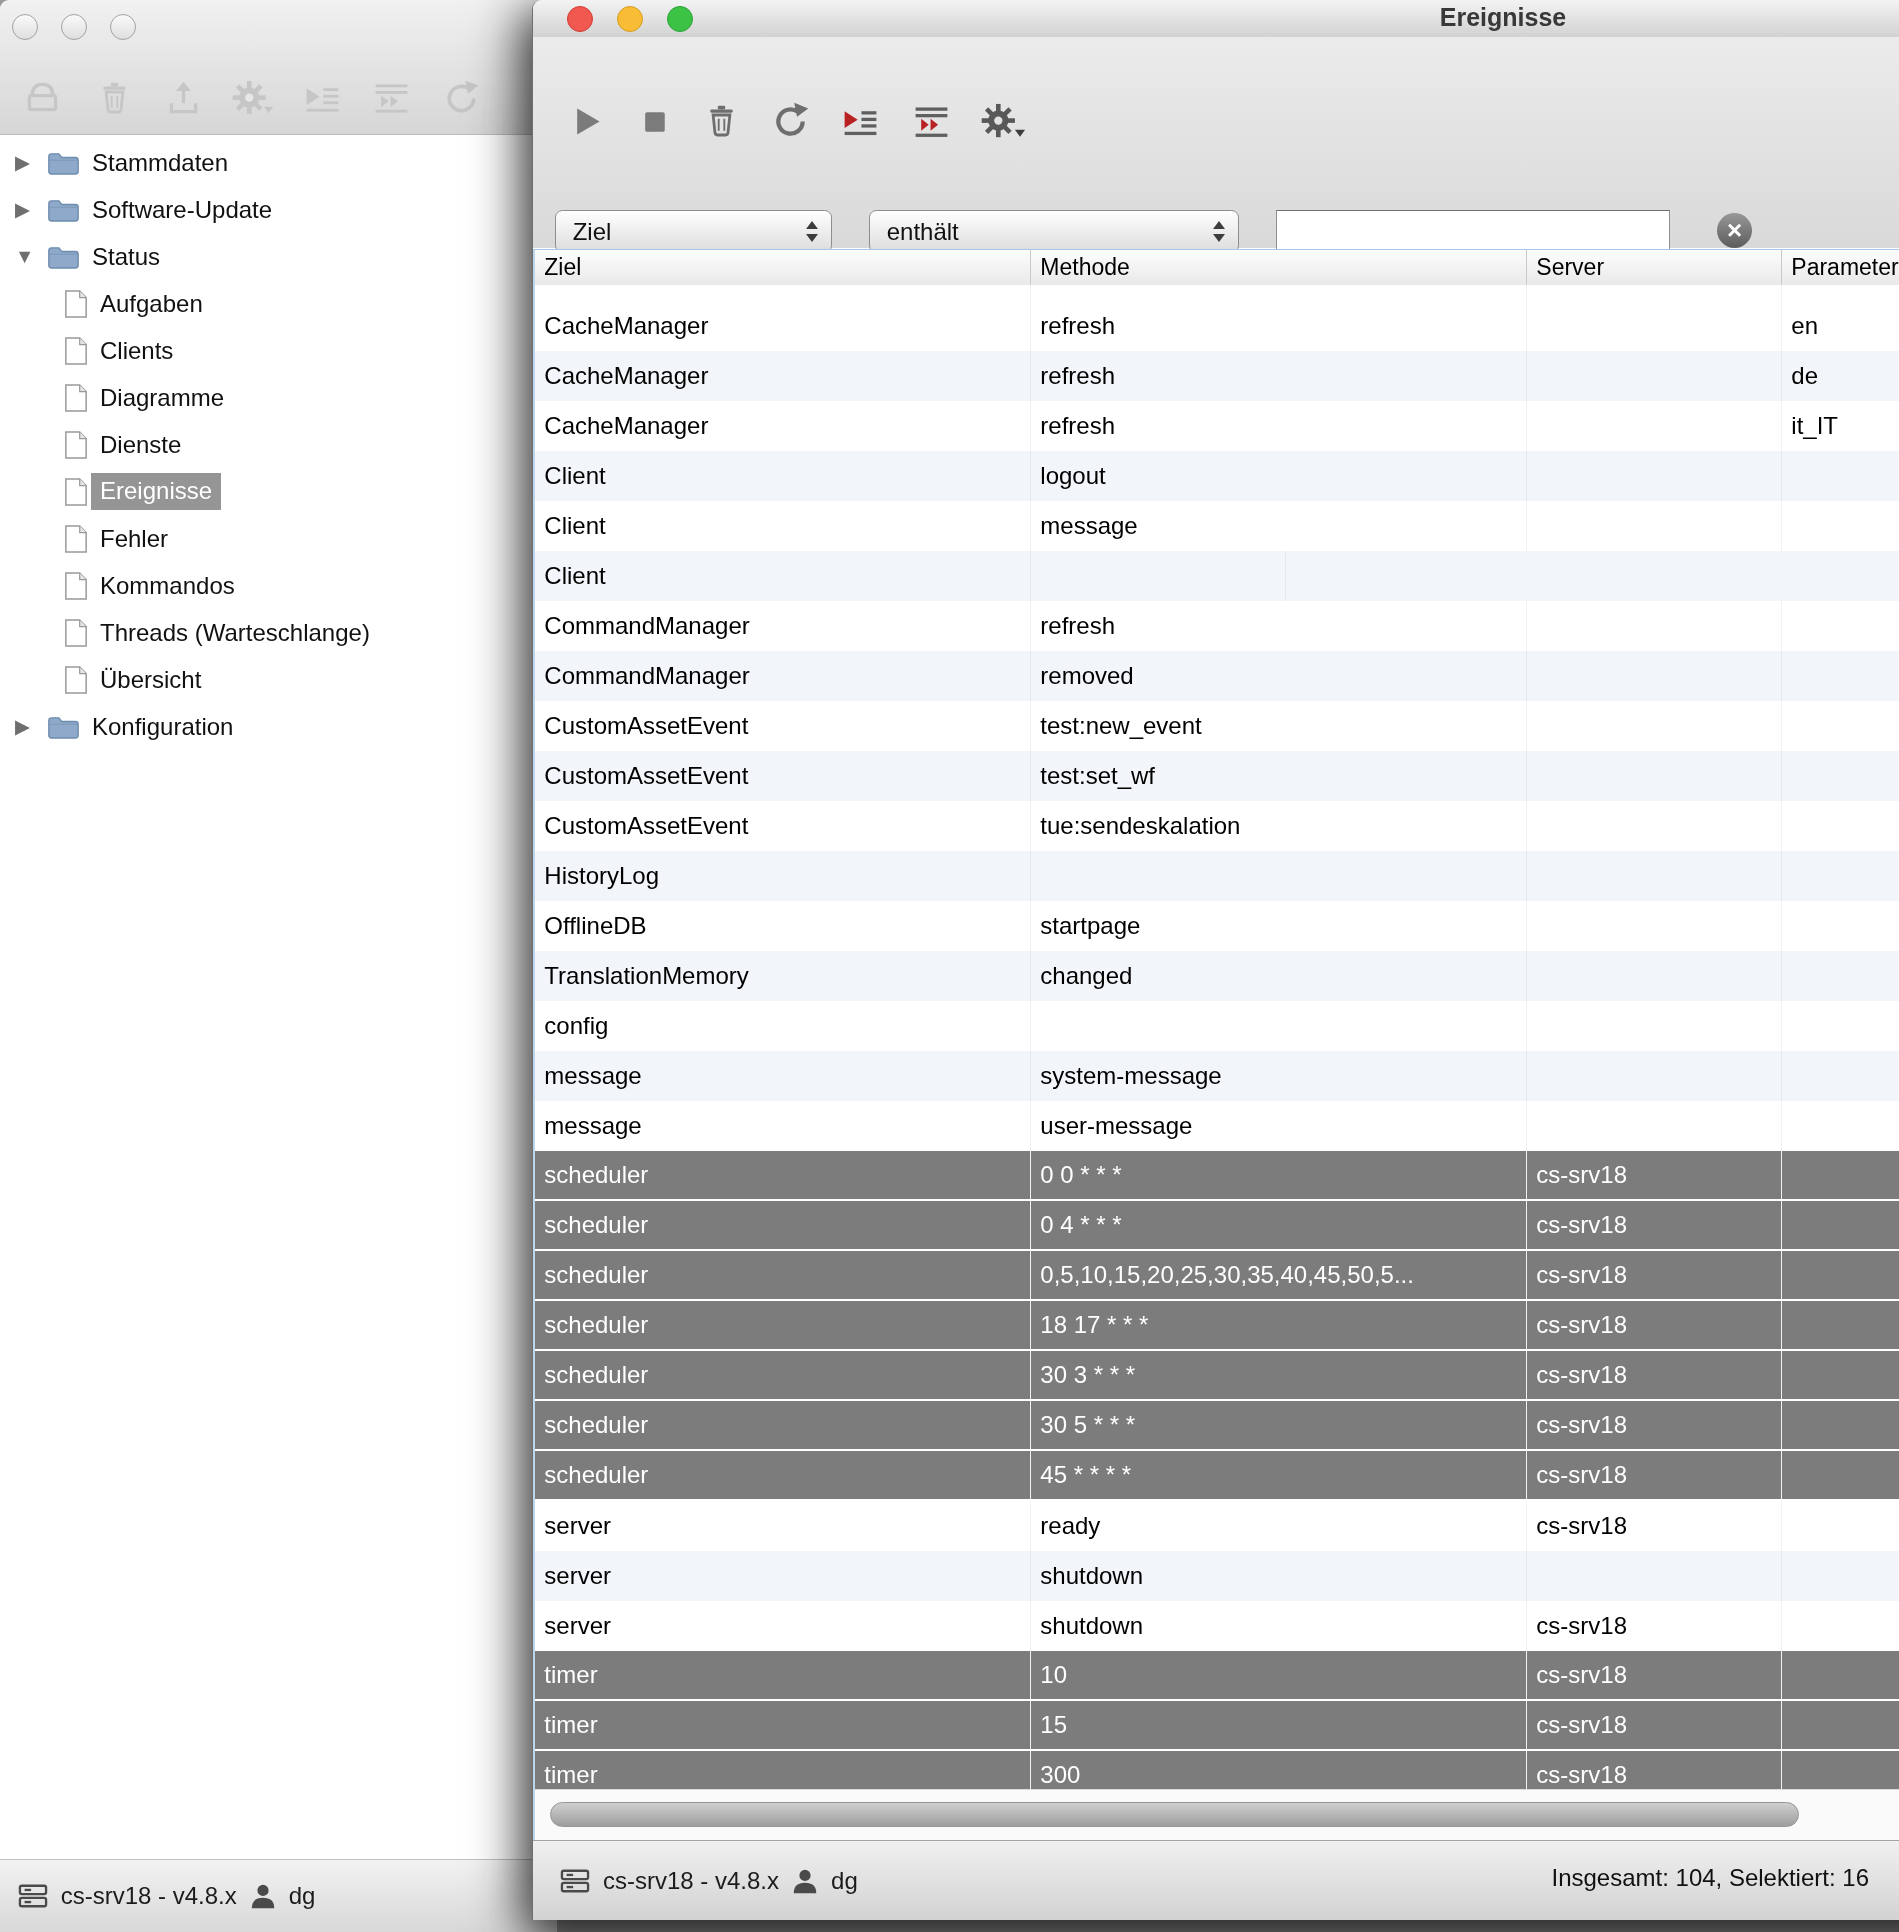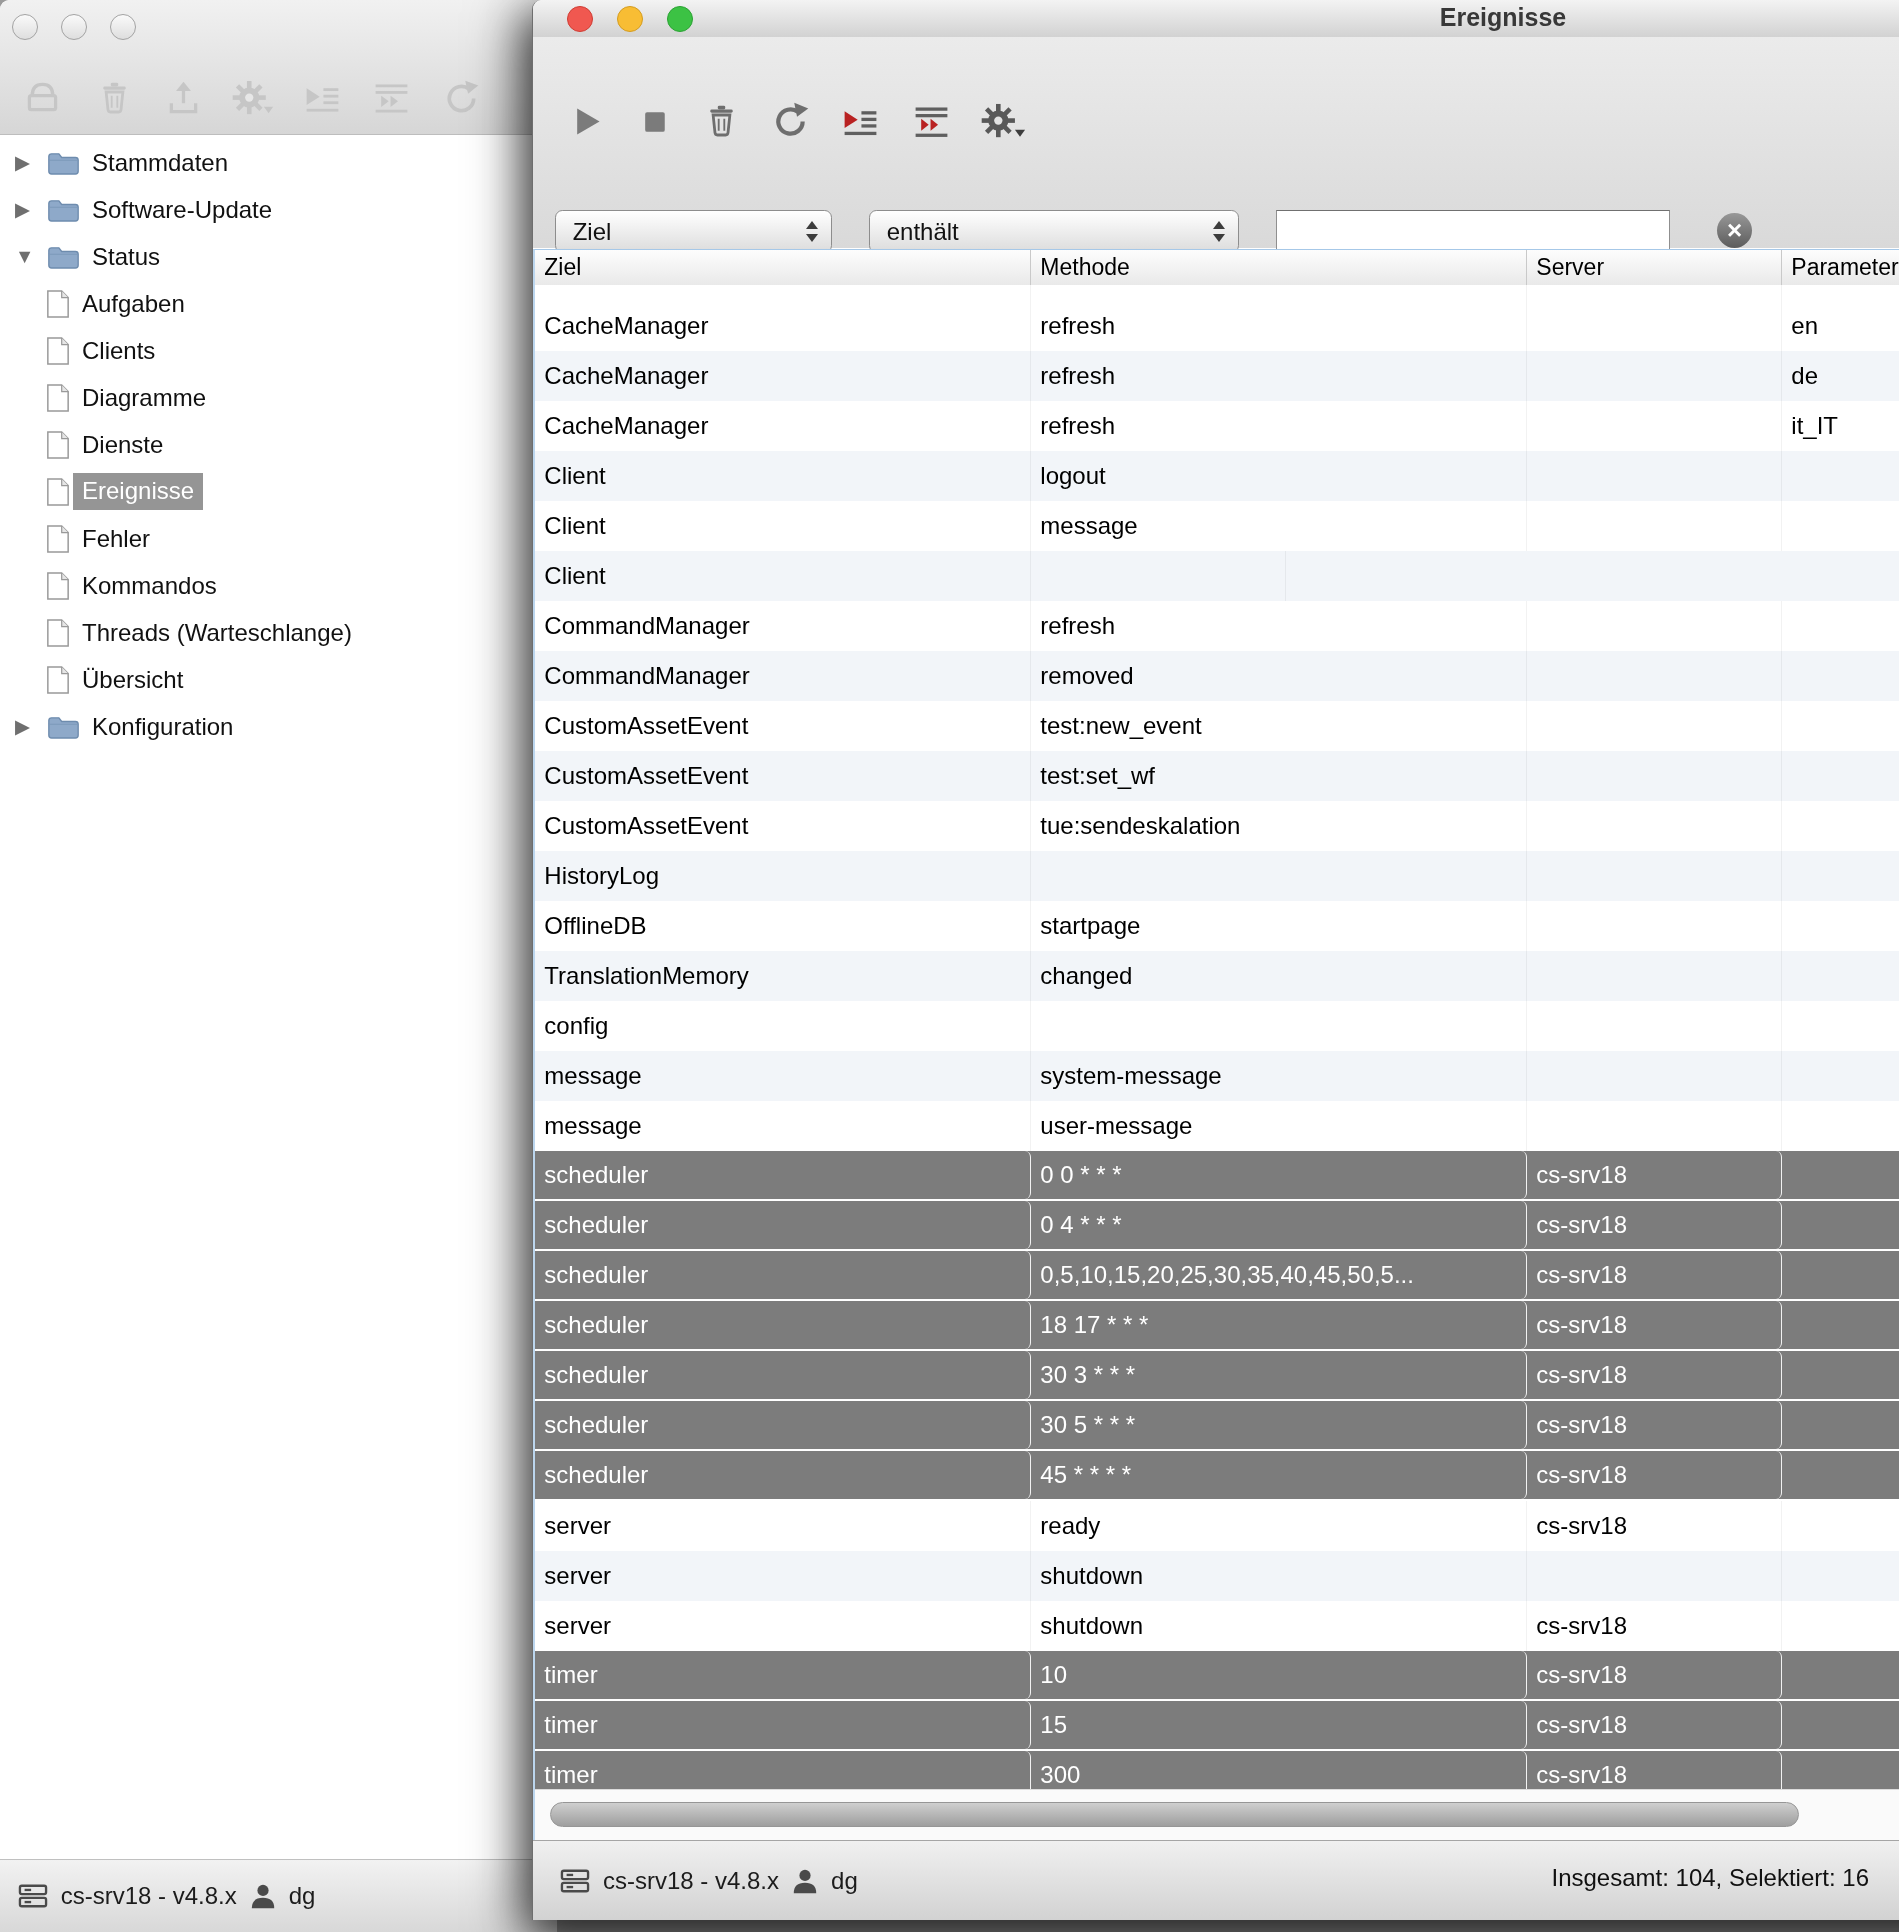--- a/index.html
+++ b/index.html
@@ -20,21 +20,21 @@
     border-bottom:0.9px solid #bdbdbd;border-radius:9.3px 0 0 0;
   }
   .ring{
     position:absolute;top:14px;width:26px;height:26px;border-radius:50%;
     border:1.9px solid #a3a3a3;background:linear-gradient(#fafafa,#dedede);box-sizing:border-box;
   }
   .wl-btn{position:absolute;top:72px;width:52px;height:52px;display:flex;align-items:center;justify-content:center;}
   .wl-tree{position:absolute;top:139px;left:0;right:0;}
   .tree-row{height:47px;display:flex;align-items:center;font-size:24px;color:#111;}
   .tree-row.lvl0{padding-left:15px;}
-  .tree-row.lvl1{padding-left:46px;}
+  .tree-row.lvl1{padding-left:64px;}
   .disclosure{width:32px;font-size:19.5px;color:#6f6f6f;flex:0 0 32px;}
   .ticon{display:flex;align-items:center;margin-right:12px;}
   .tree-label{white-space:nowrap;}
   .tree-label.selected{background:#959595;color:#fff;padding:3.7px 9.3px 4.6px 9.3px;margin-left:-9.3px;}
   .wl-status{
     position:absolute;left:0;right:0;bottom:0;height:72px;
     background:linear-gradient(#f2f2f2,#d8d8d8);border-top:0.9px solid #c0c0c0;
     display:flex;align-items:center;gap:12px;padding-left:16.7px;font-size:24px;color:#1c1c1c;
   }
   
@@ -97,21 +97,21 @@
   .c2{width:255px;flex:0 0 255px;}
   .c3{flex:1;}
   .tbody{position:absolute;top:35px;left:0;right:0;bottom:51px;overflow:hidden;}
   .tr{display:flex;height:50px;box-sizing:border-box;font-size:24px;color:#000;background:#fff;}
   .tr.stripe{background:#f2f5f9;}
   .tr.partial{height:16px;overflow:hidden;}
   .tr .td{display:flex;align-items:center;padding-left:9.3px;box-sizing:border-box;
     border-right:0.9px solid rgba(0,0,0,0.05);overflow:hidden;white-space:nowrap;}
   .tr .td.c3{border-right:none;}
   .tr.selected{background:#7c7c7c;color:#fff;border-bottom:2.8px solid #fff;}
-  .tr.selected .td{border-right:1.9px solid rgba(255,255,255,.9);border-radius:6px;}
+  .tr.selected .td{border-right:1.9px solid rgba(255,255,255,.9);}
   .tr.selected .td.c3{border-right:none;}
   .hscroll{position:absolute;left:0;right:0;bottom:0;height:51px;background:#fafafa;border-top:0.9px solid #dcdcdc;}
   .hthumb{position:absolute;top:12px;left:15px;width:1249px;height:25px;border-radius:13px;
     background:linear-gradient(#cfcfcf,#9e9e9e);border:0.9px solid #969696;box-sizing:border-box;}
   .statusbar{
     position:absolute;left:0;right:0;bottom:0;height:79px;
     background:linear-gradient(#f0f0f0,#d2d2d2);border-top:0.9px solid #a5a5a5;
     display:flex;align-items:center;gap:12px;padding-left:26px;font-size:24px;color:#1c1c1c;
   }
   .summary{position:absolute;right:604px;top:0;line-height:74px;font-size:24px;color:#111;white-space:nowrap;}

